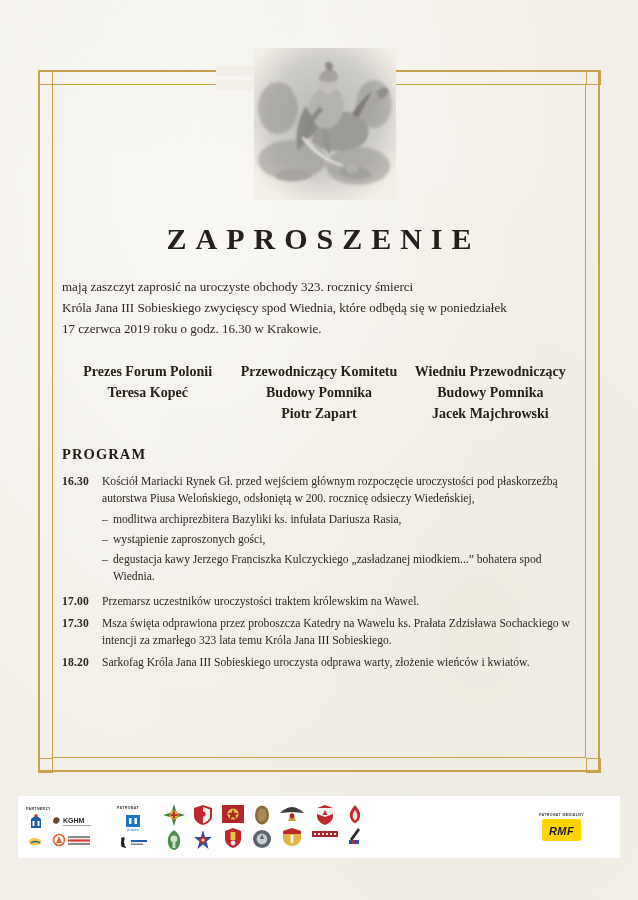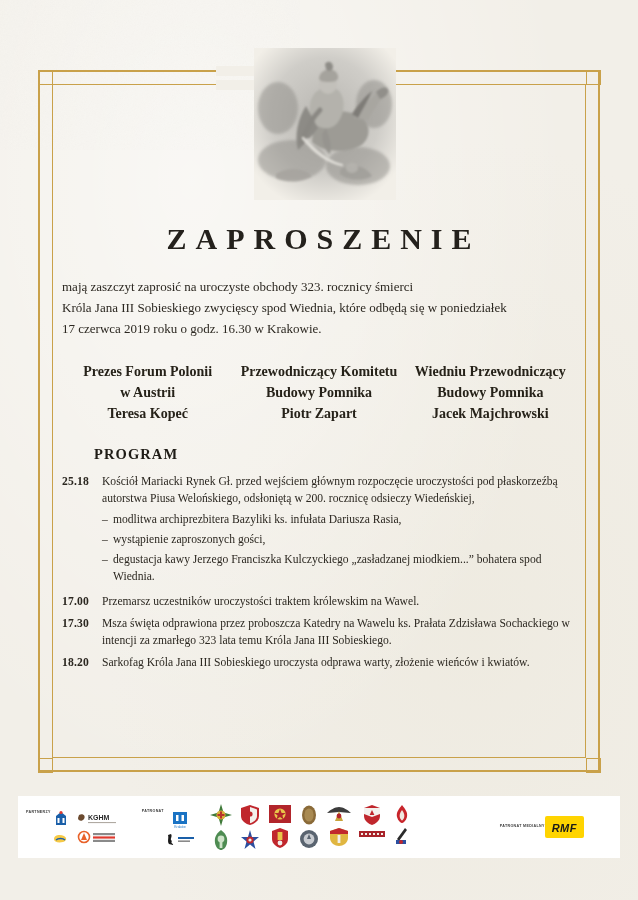--- a/index.html
+++ b/index.html
@@ -73,41 +73,40 @@
 
   .signers { display:flex; margin-top:22px; color:#262219; }
   .signer { flex:1; text-align:center; font-size:14px; font-weight:700; line-height:1.5; }
 
   .program-head {
     margin-top:22px;
     font-size:14.5px;
     font-weight:700;
     letter-spacing:1.1px;
     color:#1f1c16;
-    margin-left:32px;
   }
 
   .sched { margin-top:10px; color:#2b2720; }
   .row { display:flex; font-size:11.6px; line-height:1.48; margin-bottom:5px; }
   .row .t { width:40px; flex:none; font-weight:700; letter-spacing:.2px; }
   .row .d { flex:1; }
   .subs { margin-top:4px; }
   .sub { display:flex; margin-bottom:2.5px; }
   .sub .dash { width:11px; flex:none; }
   .sub .txt { flex:1; }
 
   
   .footer {
     position:absolute; left:18px; right:18px; bottom:42px; height:62px;
     background:#fff;
     display:flex; align-items:center;
     padding:4px 8px;
     gap:2px;
   }
-  .fgroup { display:flex; flex-direction:row; align-items:flex-start; }
+  .fgroup { display:flex; flex-direction:column; align-items:flex-start; }
   .flabel {
     font-size:3.6px; font-weight:700; letter-spacing:.35px;
     color:#3a3a3a; font-family:"Liberation Sans", sans-serif;
     margin-bottom:2px; white-space:nowrap;
   }
   .frow { display:flex; align-items:center; gap:5px; }
   .fcol { display:flex; flex-direction:column; gap:3px; align-items:center; }
   .logo { display:block; }
   .spacer { flex:1; }
 </style>
@@ -204,41 +203,40 @@
 
     <div class="invite-body">
       <div>mają zaszczyt zaprosić na uroczyste obchody 323. rocznicy śmierci</div>
       <div>Króla Jana III Sobieskiego zwycięscy spod Wiednia, które odbędą się w poniedziałek</div>
       <div>17 czerwca 2019 roku o godz. 16.30 w Krakowie.</div>
     </div>
 
     <div class="signers">
       <div class="signer">
         <div>Prezes Forum Polonii</div>
-        <div>w Austrii</div>
         <div>Teresa Kopeć</div>
       </div>
       <div class="signer">
         <div>Przewodniczący Komitetu</div>
         <div>Budowy Pomnika</div>
         <div>Piotr Zapart</div>
       </div>
       <div class="signer">
         <div>Wiedniu Przewodniczący</div>
         <div>Budowy Pomnika</div>
         <div>Jacek Majchrowski</div>
       </div>
     </div>
 
     <div class="program-head">PROGRAM</div>
 
     <div class="sched">
 
       <div class="row">
-        <div class="t">25.18</div>
+        <div class="t">16.30</div>
         <div class="d">
           <div>Kościół Mariacki Rynek Gł. przed wejściem głównym rozpoczęcie uroczystości pod płaskorzeźbą autorstwa Piusa Welońskiego, odsłoniętą w 200. rocznicę odsieczy Wiedeńskiej,</div>
           <div class="subs">
             <div class="sub">
               <span class="dash">–</span>
               <span class="txt">modlitwa archiprezbitera Bazyliki ks. infułata Dariusza Rasia,</span>
             </div>
             <div class="sub">
               <span class="dash">–</span>
               <span class="txt">wystąpienie zaproszonych gości,</span>

